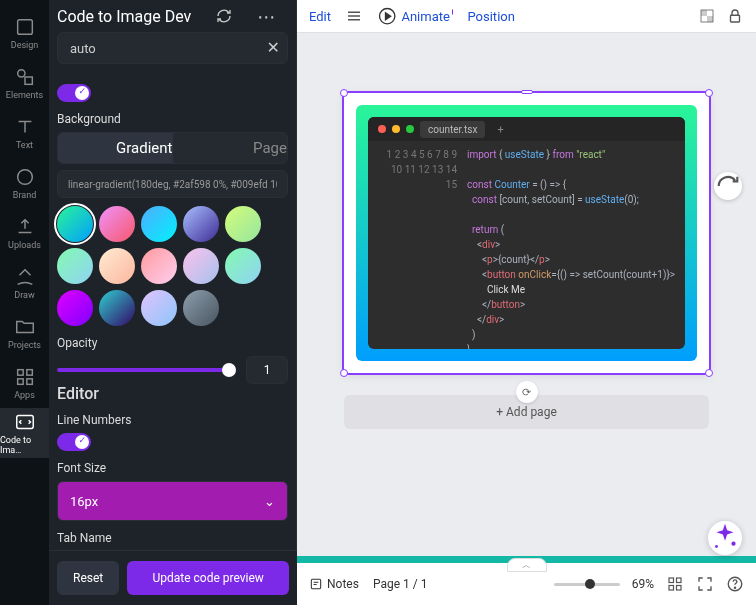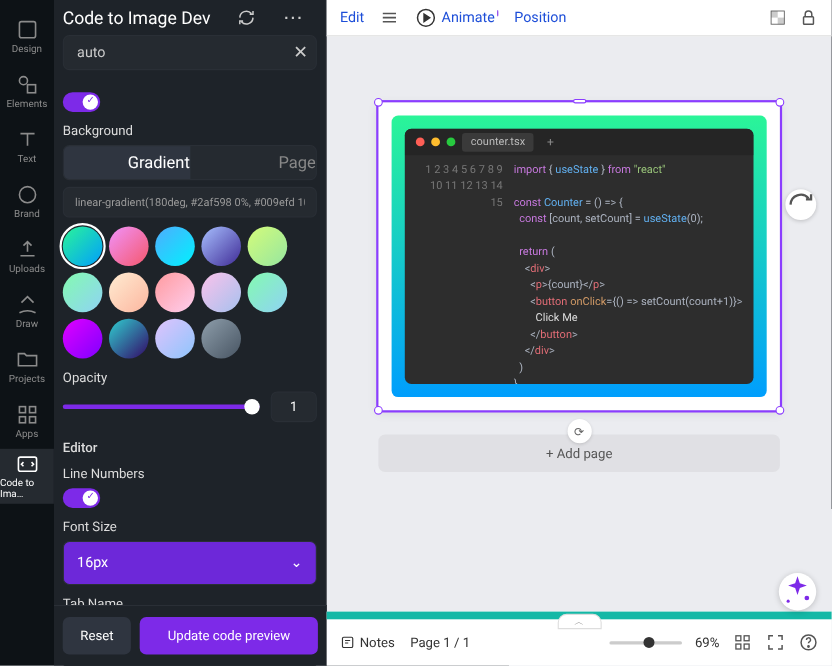--- a/index.html
+++ b/index.html
@@ -23,21 +23,21 @@
 .tab-btn{flex:1;text-align:right;padding:6px 0;font-size:15px;color:#888;cursor:pointer}
 .tab-btn.active{background:#2f3540;color:#fff}
 .grad-input{width:100%;height:28px;background:#252a30;border:1px solid #2a2f36;border-radius:6px;padding:0 10px;color:#999;font-size:10px;margin-top:6px}
 .swatch-grid{display:flex;flex-wrap:wrap;gap:6px;margin-top:8px}
 .swatch{width:36px;height:36px;border-radius:50%;cursor:pointer}
 .swatch.sel{outline:2px solid #fff;outline-offset:1px}
 .slider-row{display:flex;align-items:center;gap:10px;margin-top:6px}
 .slider{flex:1;height:4px;background:linear-gradient(90deg,#7d2ae8 0%,#7d2ae8 100%);border-radius:2px;position:relative}
 .slider-thumb{position:absolute;right:0;top:-5px;width:14px;height:14px;background:#fff;border-radius:50%}
 .num-box{width:42px;height:28px;background:#252a30;border:1px solid #2a2f36;border-radius:6px;text-align:center;color:#fff;font-size:12px}
-.dropdown{width:100%;height:40px;background:#6d28d9;border:1px solid #2a2f36;border-radius:6px;padding:0 12px;color:#fff;font-size:13px;display:flex;align-items:center;justify-content:space-between;cursor:pointer;margin-top:6px}
+.dropdown{width:100%;height:40px;background:#a21caf;border:1px solid #2a2f36;border-radius:6px;padding:0 12px;color:#fff;font-size:13px;display:flex;align-items:center;justify-content:space-between;cursor:pointer;margin-top:6px}
 .text-input{width:100%;height:40px;background:#252a30;border:1px solid #2a2f36;border-radius:6px;padding:0 12px;color:#fff;font-size:13px;margin-top:6px}
 .panel-footer{position:absolute;bottom:0;left:49px;width:248px;background:#1e2329;padding:10px 8px;display:flex;gap:8px;border-top:1px solid #2a2f36}
 .btn{flex:0 0 auto;padding:10px 16px;border-radius:6px;font-size:12px;cursor:pointer;border:none}
 .btn-reset{background:#2f3540;color:#fff}
 .btn-update{background:#7d2ae8;color:#fff;flex:1}
 .canvas{flex:1;background:#ebecf0;display:flex;flex-direction:column;position:relative}
 .topbar{height:33px;display:flex;align-items:center;padding:0 12px;gap:14px;background:#fff;border-bottom:1px solid #e0e0e0;font-size:13px;color:#1d4ed8}
 .tb-right{margin-left:auto;display:flex;gap:10px;align-items:center}
 .tb-ico{width:18px;height:18px;color:#555;cursor:pointer;display:flex;align-items:center;justify-content:center}
 .canvas-area{flex:1;display:flex;flex-direction:column;align-items:center;overflow:auto;padding-top:60px}
@@ -188,21 +188,21 @@
         <div class="swatch" style="background: linear-gradient(135deg, rgb(224, 195, 252), rgb(142, 197, 252));"></div>
         <div class="swatch" style="background: linear-gradient(135deg, rgb(142, 158, 171), rgb(72, 85, 99));"></div>
       </div>
     <div class="section-label">Opacity</div>
     <div class="slider-row">
       <div class="slider">
           <div class="slider-thumb"></div>
         </div>
       <input class="num-box" value="1" style="">
     </div>
-    <div class="section-label" style="font-size:12px;font-weight:500;margin-top:16px">Editor</div>
+    <div class="section-label" style="font-size:16px;font-weight:500;margin-top:0">Editor</div>
     <div class="section-label">Line Numbers</div>
     <div class="toggle"></div>
     <div class="section-label">Font Size</div>
     <div class="dropdown">
         <span>16px</span>
         <span>⌄</span>
       </div>
     <div class="section-label">Tab Name</div>
     <input class="text-input" value="counter.tsx" style="">
     

